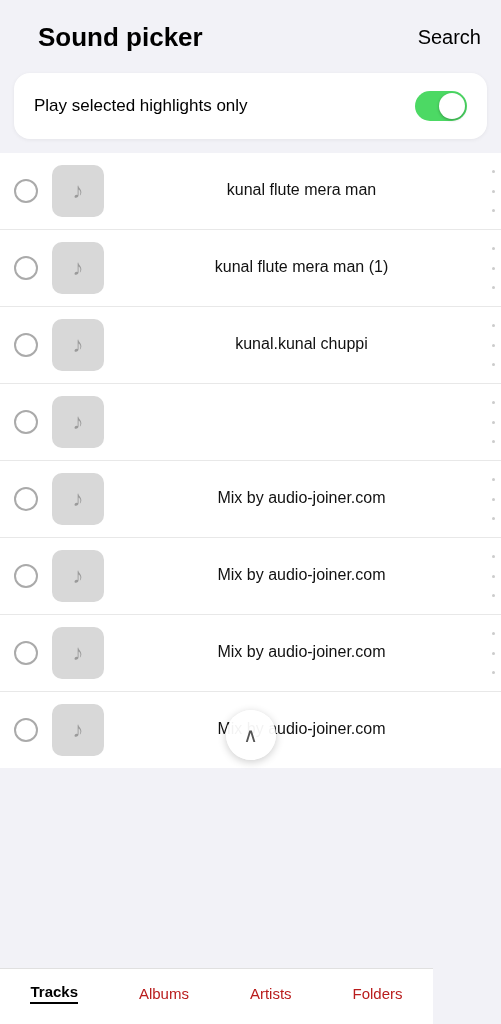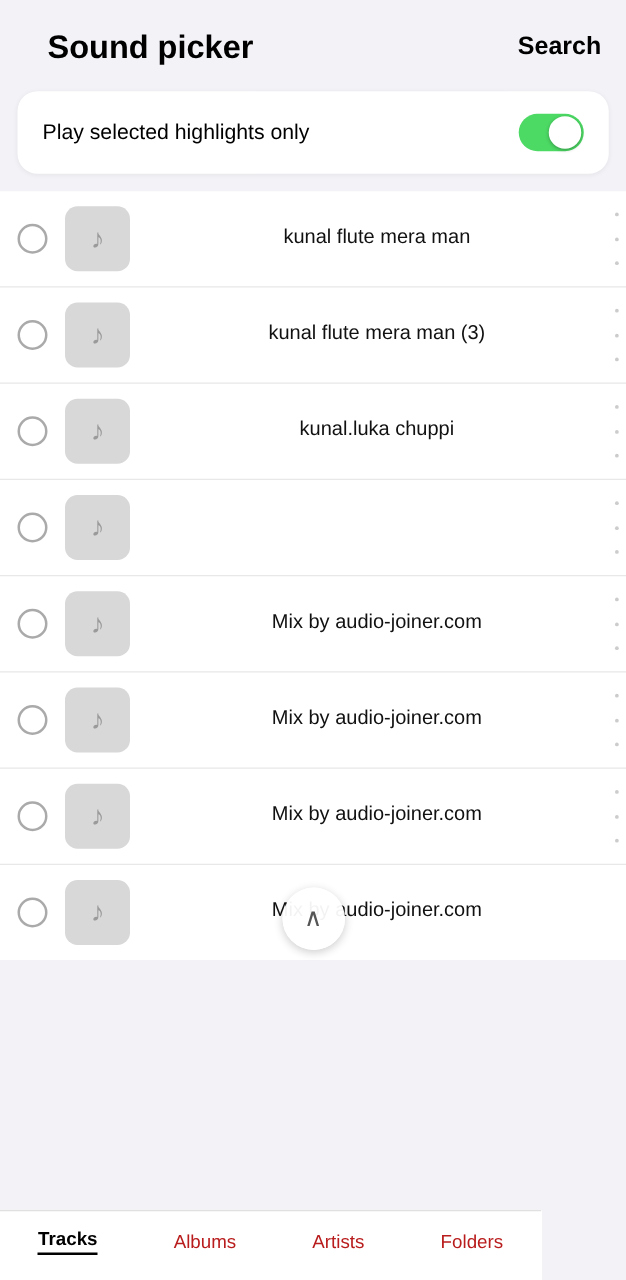--- a/index.html
+++ b/index.html
@@ -24,21 +24,21 @@
     }
 
     .header-title {
       font-size: 26px;
       font-weight: 700;
       color: #000;
     }
 
     .header-search {
       font-size: 20px;
-      font-weight: 700;
+      font-weight: 400;
       color: #000;
     }
 
     .highlight-card {
       background: #fff;
       border-radius: 16px;
       margin: 4px 14px 14px 14px;
       padding: 18px 20px;
       display: flex;
       justify-content: space-between;
@@ -255,36 +255,36 @@
           <div class="dot"></div>
           <div class="dot"></div>
         </div>
       </div>
       <div class="track-item">
     <div class="radio-btn"></div>
     <div class="track-thumb">
       <span class="music-note">♪</span>
     </div>
     <div class="track-info">
-      <div class="track-name">kunal flute mera man (3)</div>
-      <div class="track-artist"><unknown></unknown></div>
-    </div>
-  <div class="scrollbar-dots">
-          <div class="dot"></div>
-          <div class="dot"></div>
-          <div class="dot"></div>
-        </div>
-      </div>
-      <div class="track-item">
-    <div class="radio-btn"></div>
-    <div class="track-thumb">
-      <span class="music-note">♪</span>
-    </div>
-    <div class="track-info">
-      <div class="track-name">kunal.luka chuppi</div>
+      <div class="track-name">kunal flute mera man (1)</div>
+      <div class="track-artist"><unknown></unknown></div>
+    </div>
+  <div class="scrollbar-dots">
+          <div class="dot"></div>
+          <div class="dot"></div>
+          <div class="dot"></div>
+        </div>
+      </div>
+      <div class="track-item">
+    <div class="radio-btn"></div>
+    <div class="track-thumb">
+      <span class="music-note">♪</span>
+    </div>
+    <div class="track-info">
+      <div class="track-name">kunal.kunal chuppi</div>
       <div class="track-artist"><unknown></unknown></div>
     </div>
   <div class="scrollbar-dots">
           <div class="dot"></div>
           <div class="dot"></div>
           <div class="dot"></div>
         </div>
       </div>
       <div class="track-item">
     <div class="radio-btn"></div>

